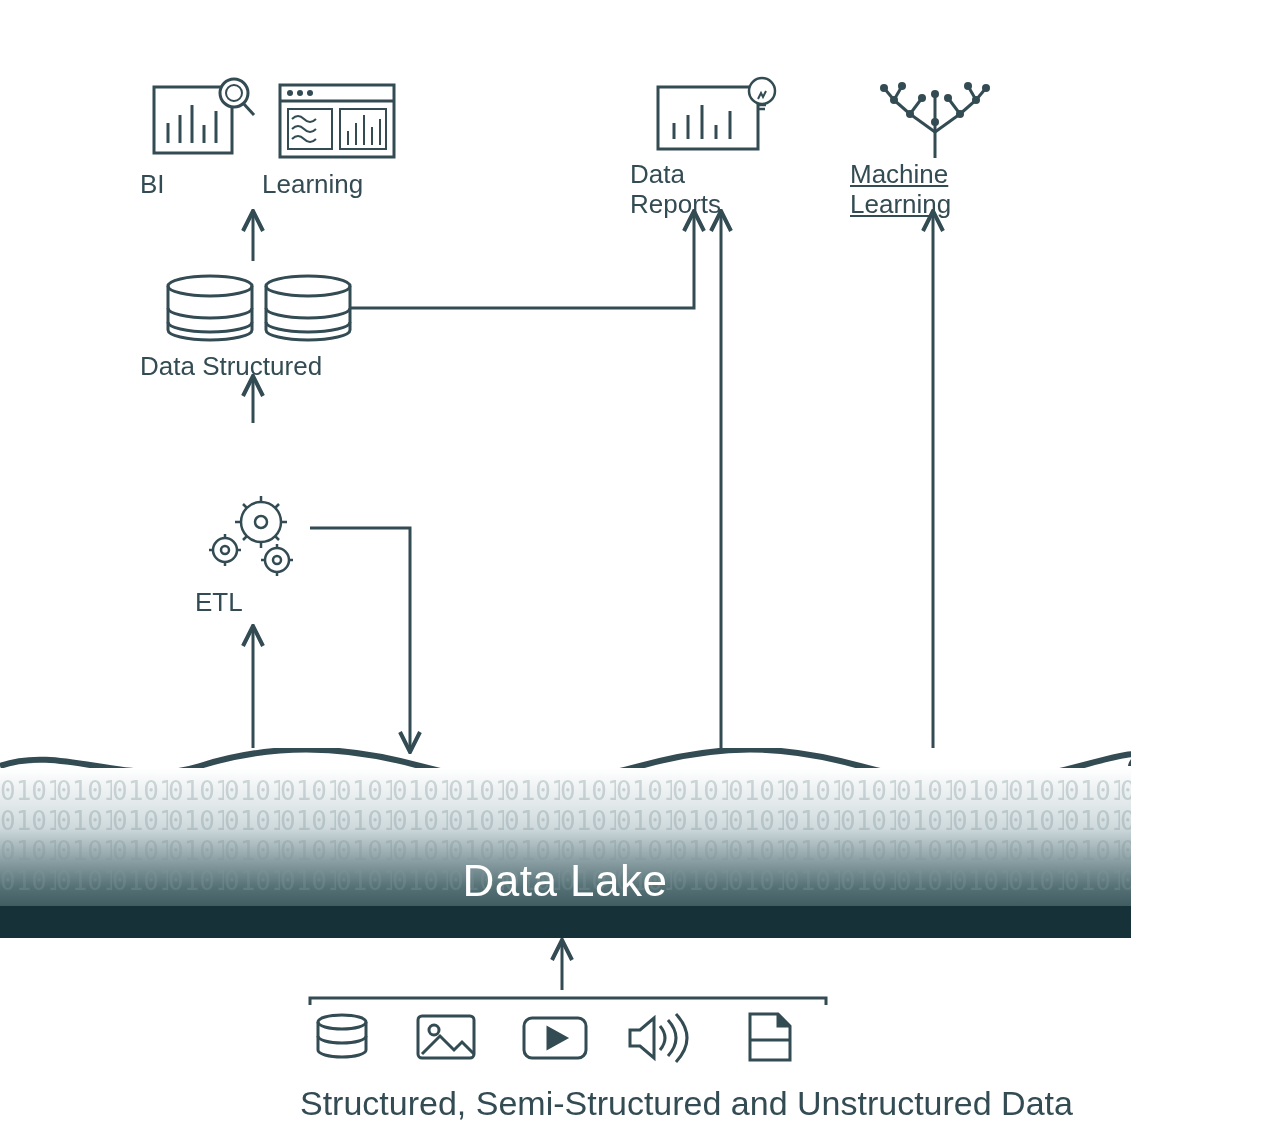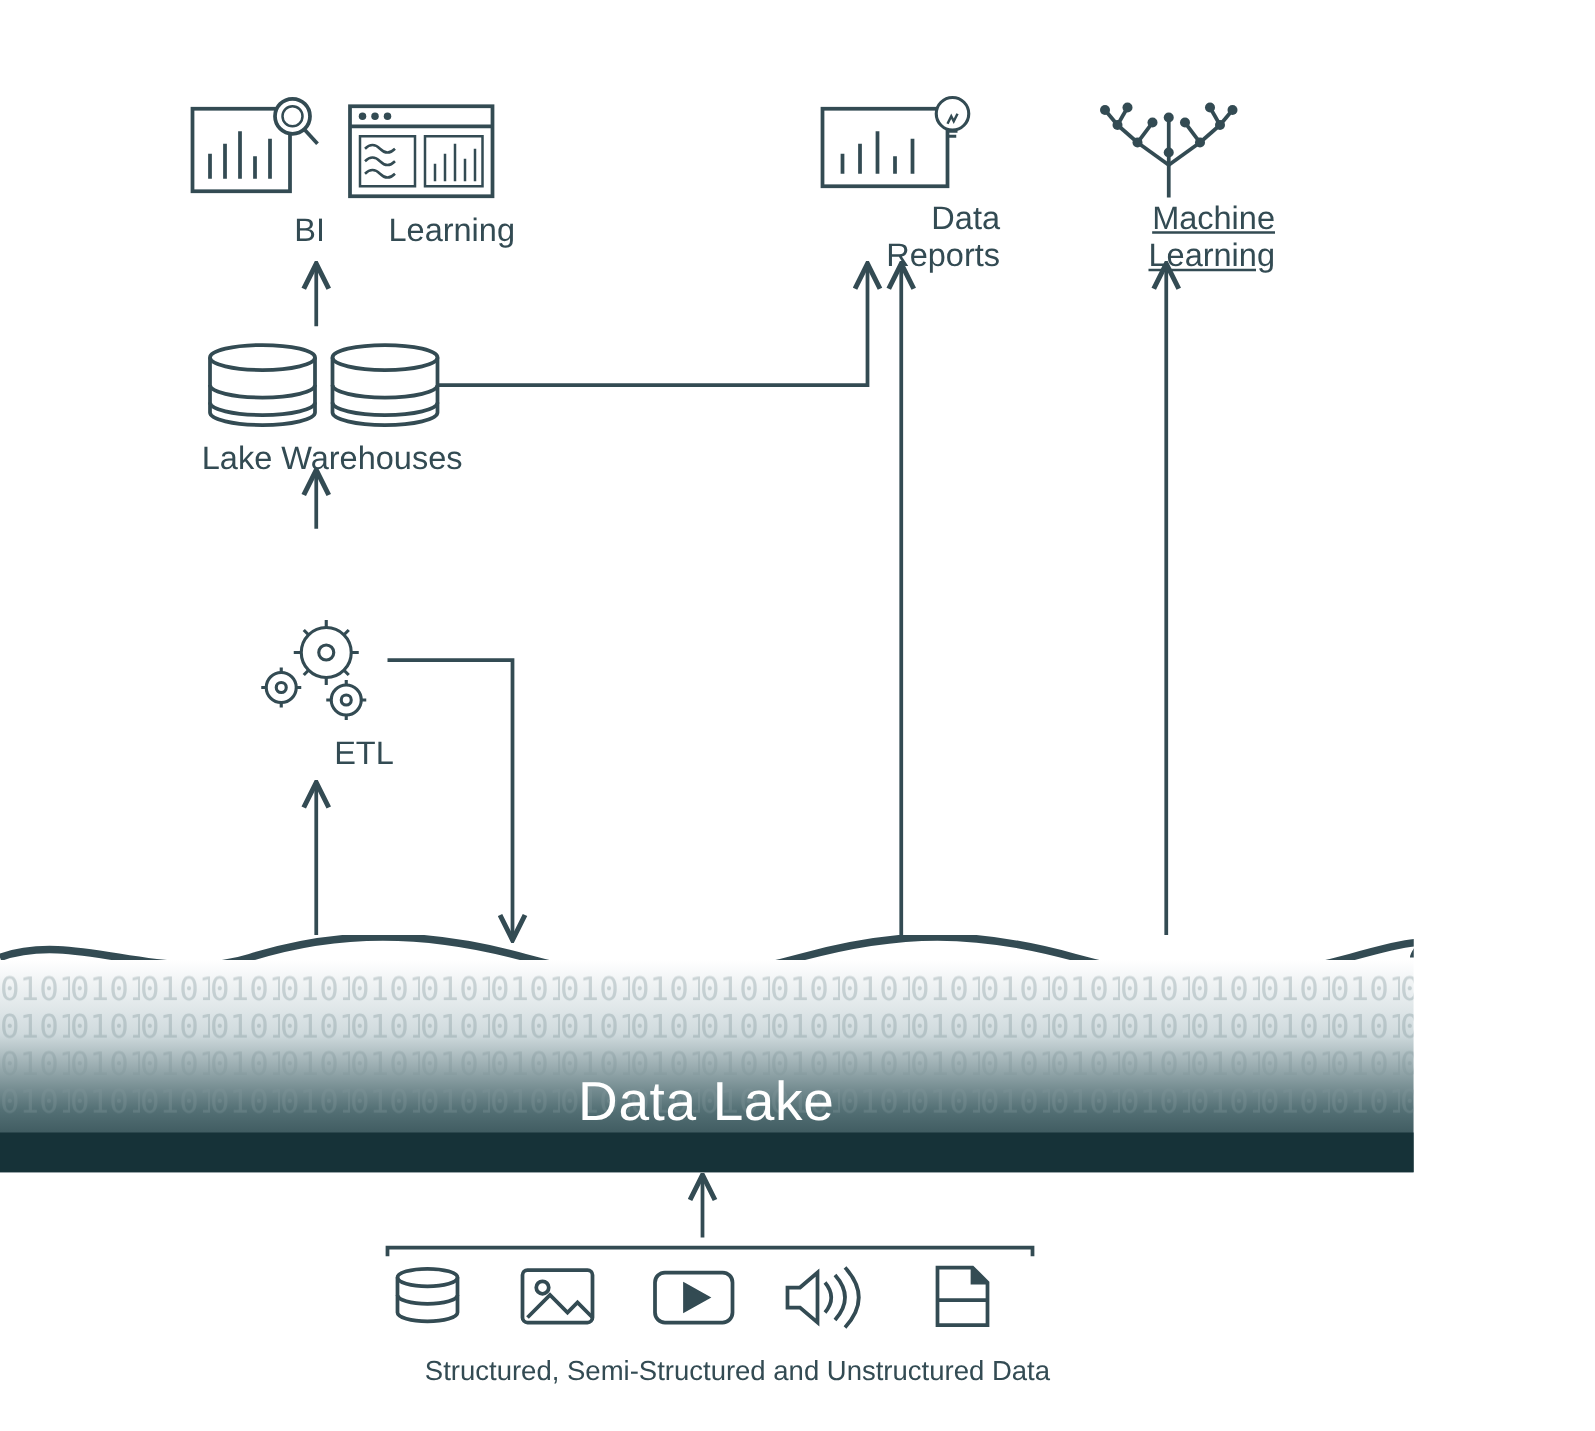--- a/index.html
+++ b/index.html
@@ -11,21 +11,21 @@
     font-family: "Segoe UI", "Helvetica Neue", Arial, sans-serif;
     color: #334b53;
   }
   .canvas {
     position: relative;
     width: 1276px;
     height: 1145px;
   }
   .node {
     position: absolute;
-    text-align: right;
+    text-align: left;
   }
   .label {
     color: #334b53;
     font-size: 26px;
     line-height: 1.15;
     white-space: pre;
   }
   .lake-title {
     color: #ffffff;
     font-size: 44px;
@@ -164,21 +164,21 @@
         <path d="M28 50 a42 10 0 0 0 84 0"></path>
       </g>
 
       <g fill="none" stroke="#334b53" stroke-width="3">
         <ellipse cx="168" cy="14" rx="42" ry="10"></ellipse>
         <path d="M126 14 v44 a42 10 0 0 0 84 0 v-44"></path>
         <path d="M126 36 a42 10 0 0 0 84 0"></path>
         <path d="M126 50 a42 10 0 0 0 84 0"></path>
       </g>
     </svg>
-    <div class="label">Lake Warehouses</div>
+    <div class="label">Data Structured</div>
   </div>
 
   <div class="node" style="left:195px; top:488px; width:120px;">
     <svg width="120" height="100" viewBox="0 0 120 100">
       <g fill="none" stroke="#334b53" stroke-width="2.5">
 
         <circle cx="66" cy="34" r="20"></circle>
         <circle cx="66" cy="34" r="6"></circle>
         <g>
           <line x1="66" y1="8" x2="66" y2="14"></line>
@@ -267,16 +267,16 @@
           <path d="M376 4  q22 24 0 48"></path>
         </g>
 
         <g>
           <path d="M450 4 h28 l12 12 v34 h-40 z"></path>
           <path d="M478 4 v12 h12" fill="#334b53"></path>
           <line x1="450" y1="30" x2="490" y2="30"></line>
         </g>
       </g>
     </svg>
-    <div class="label" style="font-size:22px; margin-top:14px;">Structured, Semi-Structured and Unstructured Data</div>
+    <div class="label" style="font-size:34px; margin-top:14px;">Structured, Semi-Structured and Unstructured Data</div>
   </div>
 
 </div>
 
 </body></html>

